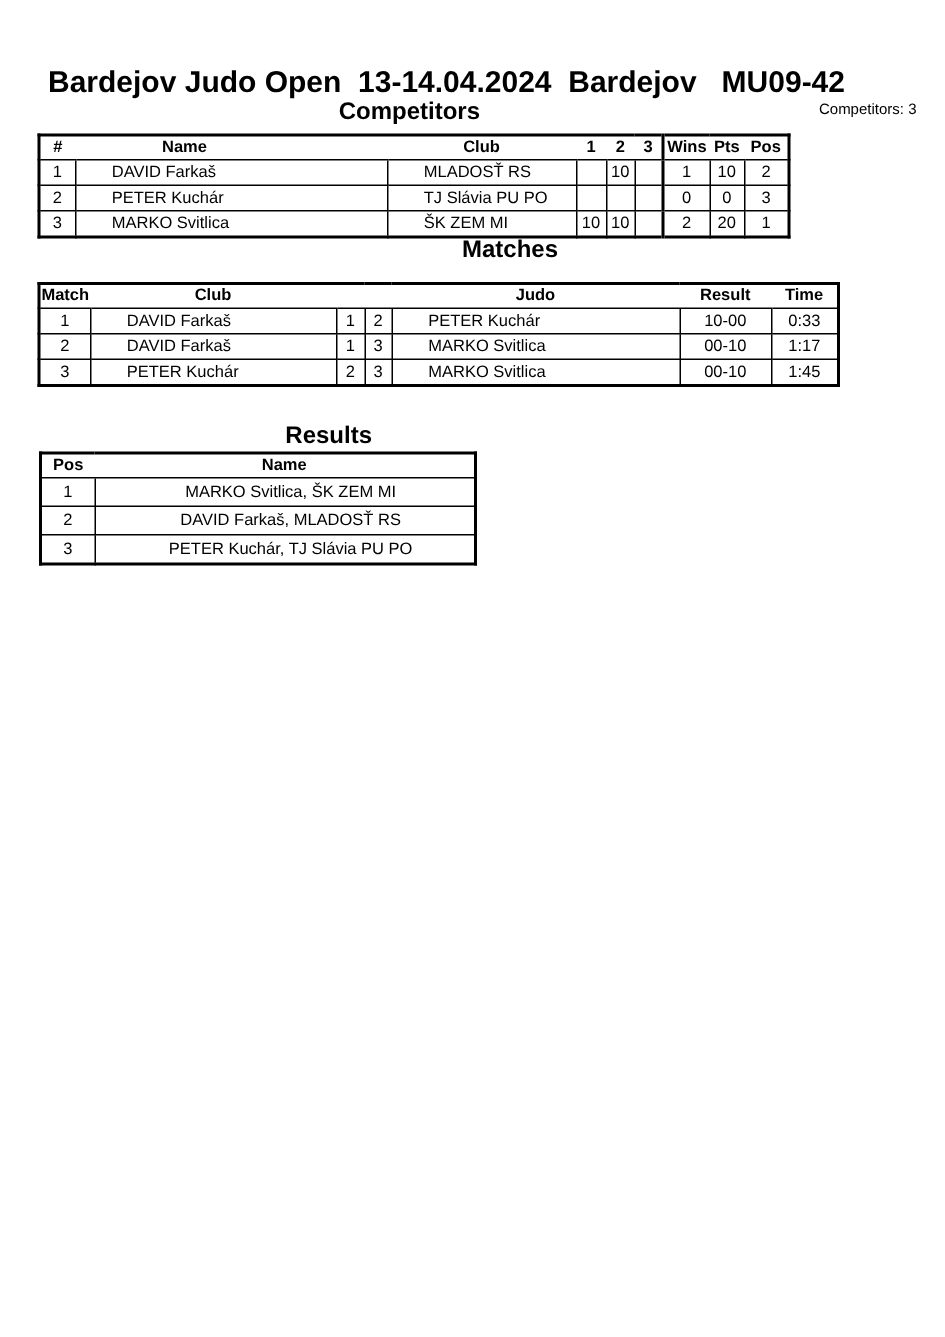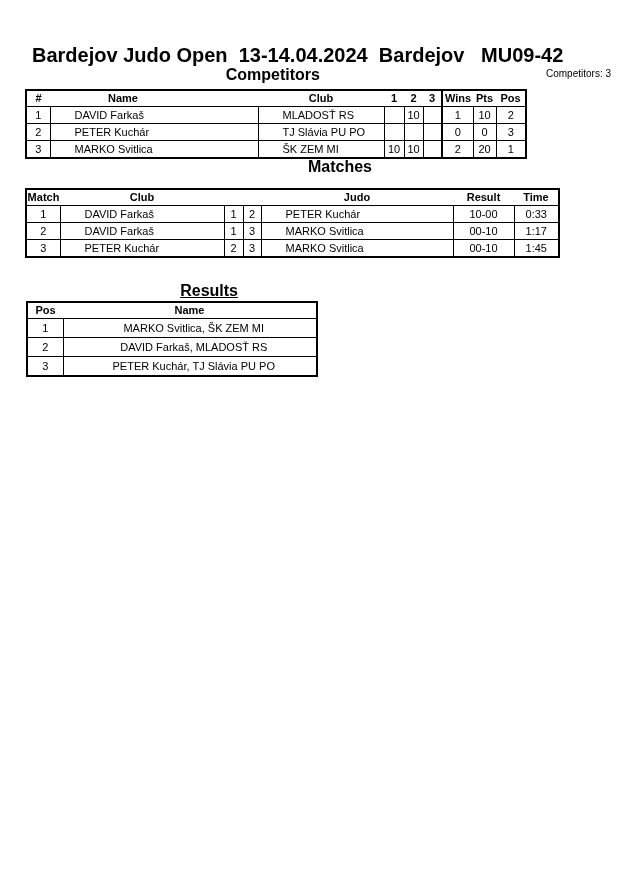--- a/index.html
+++ b/index.html
@@ -10,21 +10,21 @@
   .page-title {
     position:absolute; left:32px; top:44px;
     font-size:20px; font-weight:bold; white-space:pre; line-height:22px;
   }
   .section-title {
     position:absolute; width:160px; text-align:right;
     font-size:16px; font-weight:bold; line-height:14px;
   }
   #competitors-title { left:160px; top:68px; }
   #matches-title    { left:212px; top:160px; }
-  #results-title    { left:78px;  top:284px;text-decoration:underline; }
+  #results-title    { left:88px;  top:284px; }
   .competitors-count {
     position:absolute; left:448px; top:68px; width:163px;
     text-align:right; font-size:10px; line-height:12px;
   }
   table {
     position:absolute; border-collapse:collapse; table-layout:fixed;
     border:2px solid #000; background:#fff;
   }
   th, td {
     font-size:11px; padding:0; white-space:nowrap; vertical-align:middle;

